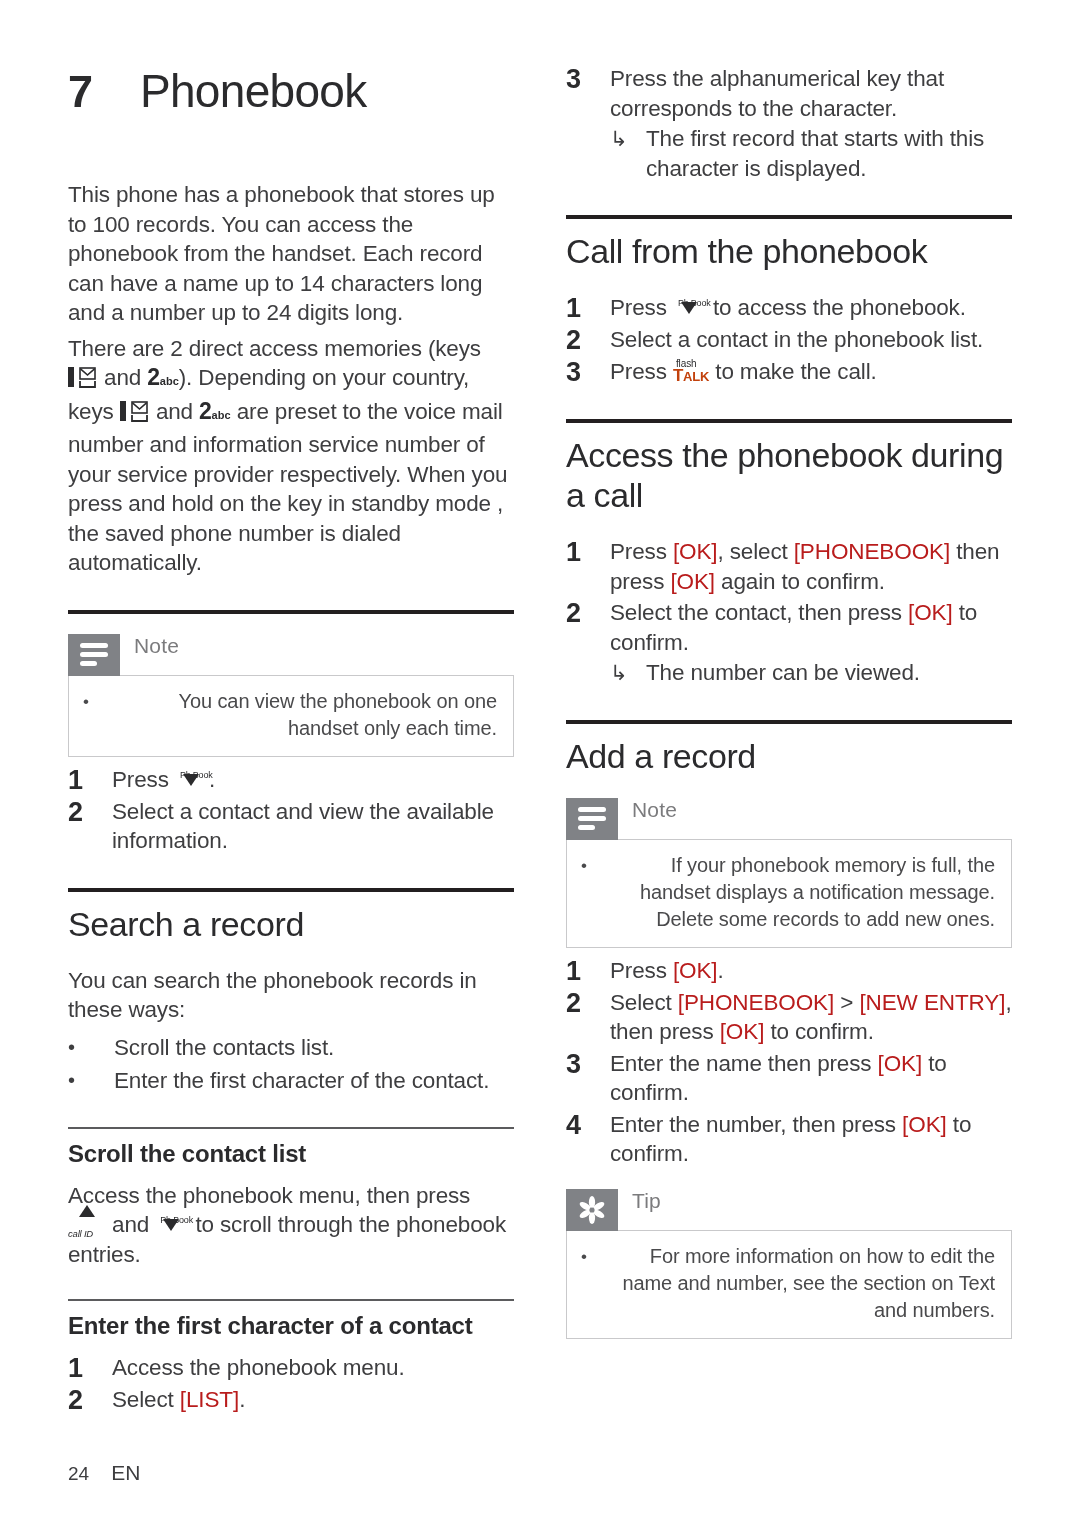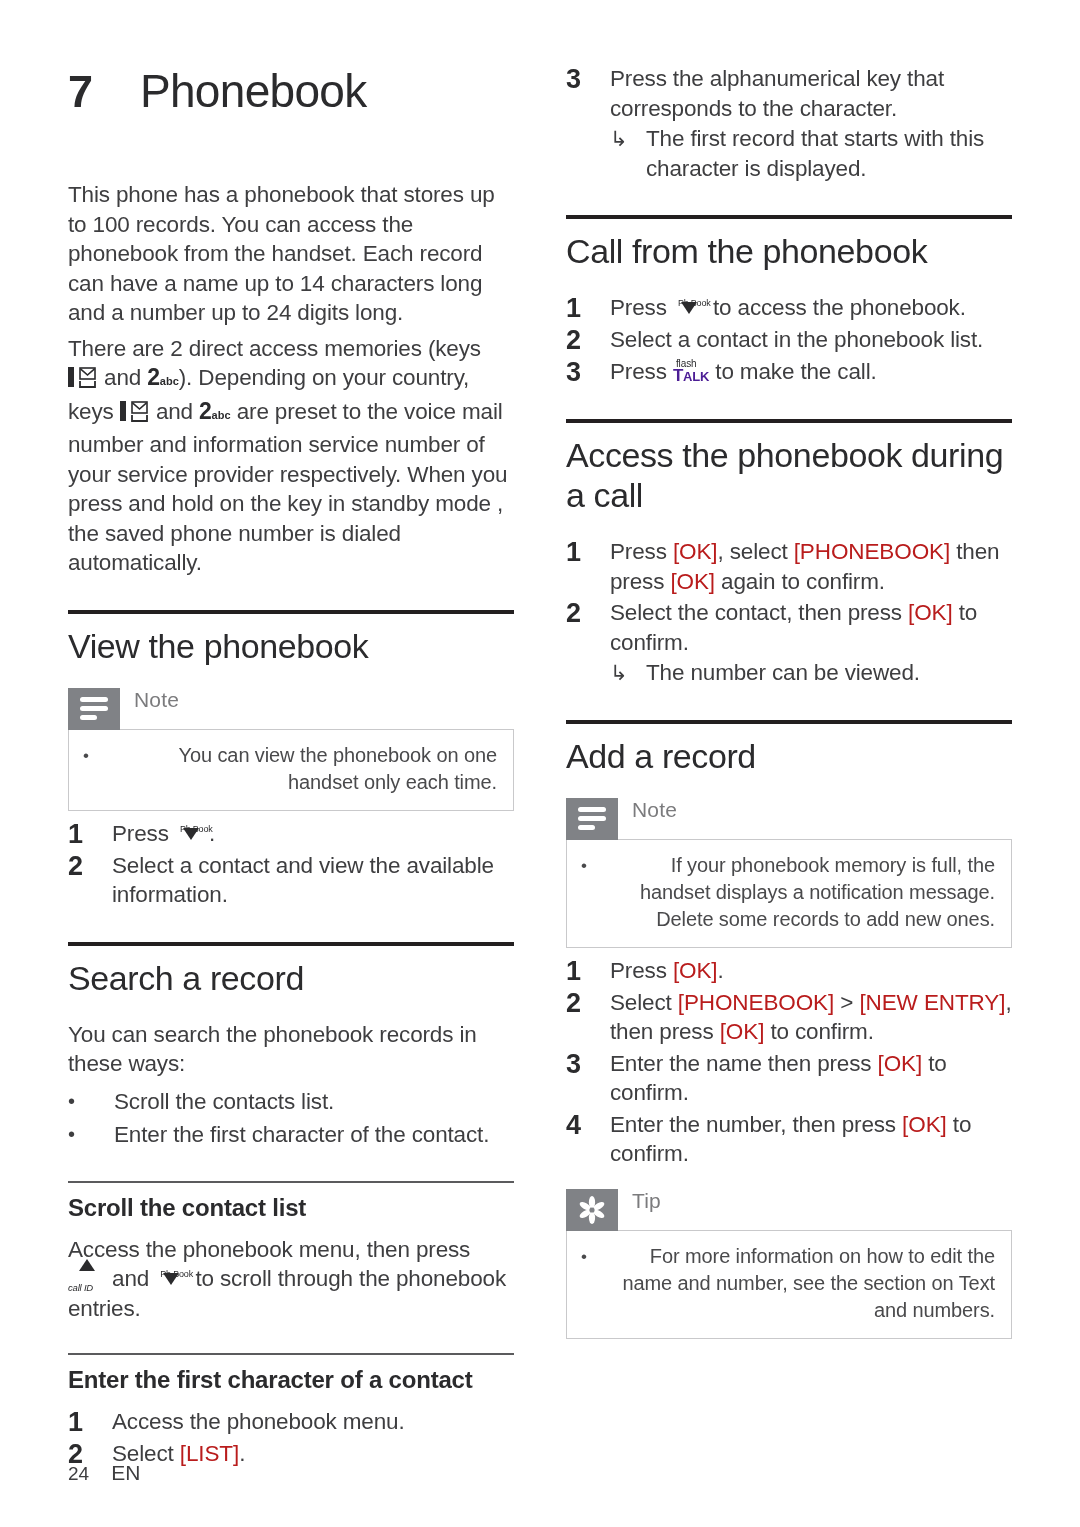--- a/index.html
+++ b/index.html
@@ -293,21 +293,21 @@
     position: absolute;
     left: 3px; top: -10px;
     font-size: 10px;
     color: #2b2b2d;
     letter-spacing: -0.1px;
     white-space: nowrap;
   }
   .key-talk .tk {
     font-size: 17px;
     font-weight: 700;
-    color: #4c1d95;
+    color: #c2410c;
     letter-spacing: -0.2px;
   }
   .key-talk .tk small { font-size: 13px; font-weight: 700; }
 
   b.menu {
     font-weight: 400;
     color: #b91c1c;
     letter-spacing: -0.1px;
   }
 
@@ -364,21 +364,20 @@
               <path d="M1 14 L1 20 L16 20 L16 14" fill="none" stroke="#2b2b2d" stroke-width="1.8"></path>
             </svg>
           </span>
         </span>
         <span>and</span>
         <span class="key key-2"><span>2</span><sub>abc</sub></span>
         <span>are preset to the voice mail number and information service number of your service provider respectively. When you press and hold on the key in standby mode , the saved phone number is dialed automatically.</span>
       </p>
 
       <div class="rule-heavy"></div>
-      <h2 class="section">View the phonebook</h2>
 
       <div class="callout">
         <div class="callout-head">
           <div class="callout-tab">
             <span class="icon-note">
               <i class="b1"></i>
                 <i class="b2"></i>
                 <i class="b3"></i>
             </span>
           </div>

